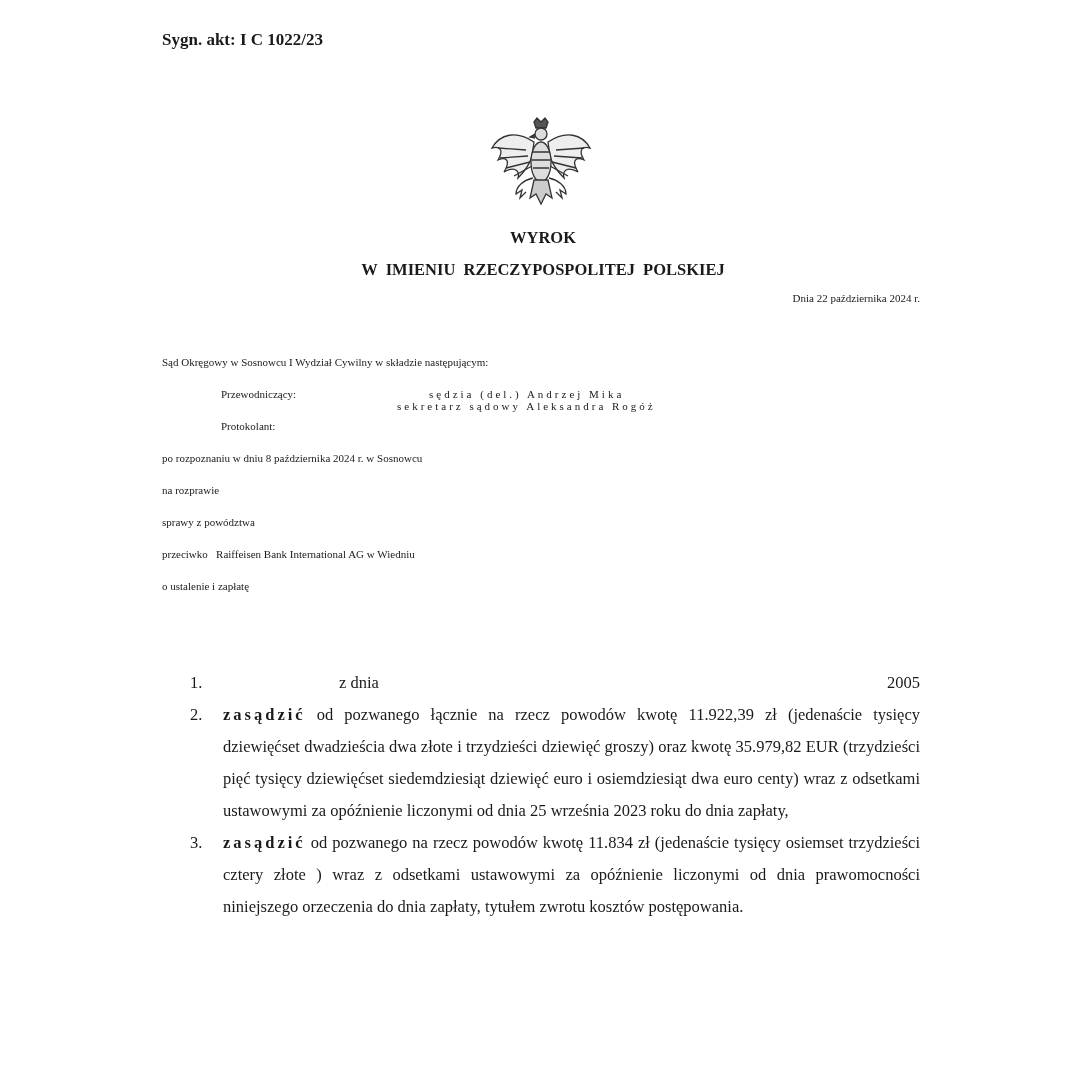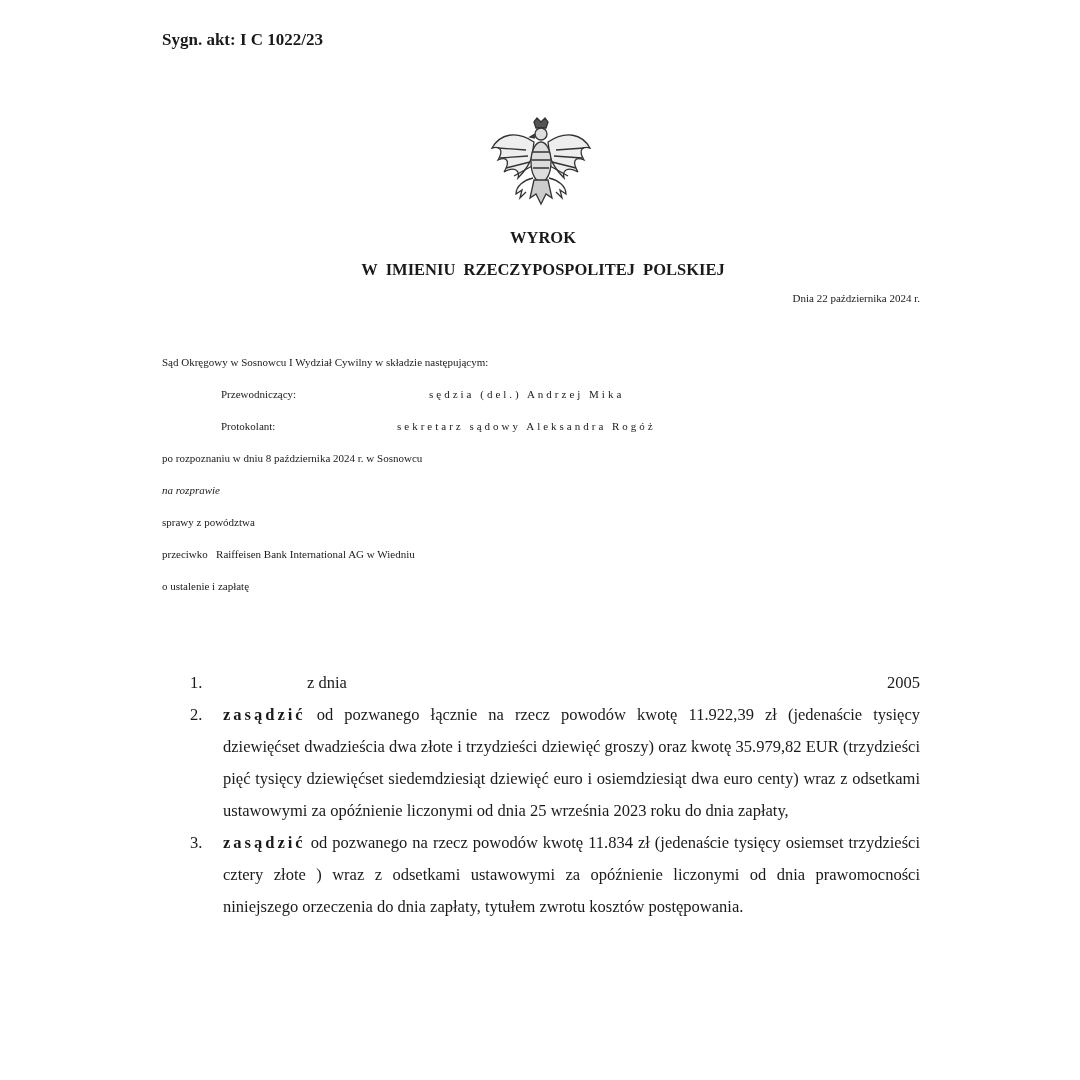--- a/index.html
+++ b/index.html
@@ -55,35 +55,35 @@
 <div class="abs title t1">WYROK</div>
 <div class="abs title t2">W  IMIENIU  RZECZYPOSPOLITEJ  POLSKIEJ</div>
 <div class="abs date">Dnia 22 października 2024 r.</div>
 
 <div class="row" style="left:162px; top:356px;">Sąd Okręgowy w Sosnowcu I Wydział Cywilny w składzie następującym:</div>
 
 <div class="row" style="left:221px; top:388px;">Przewodniczący:</div>
 <div class="row spaced" style="left:397px; top:388px;margin-left:32px;">sędzia (del.) Andrzej Mika</div>
 
 <div class="row" style="left:221px; top:420px;text-align:right;">Protokolant:</div>
-<div class="row spaced" style="left:397px; top:420px;">sekretarz sądowy Aleksandra Rogóż</div>
+<div class="row spaced" style="left:397px; top:400px;">sekretarz sądowy Aleksandra Rogóż</div>
 
 <div class="row" style="left:162px; top:452px;">po rozpoznaniu w dniu 8 października 2024 r. w Sosnowcu</div>
-<div class="row" style="left:162px; top:484px;font-style:italic;">na rozprawie</div>
+<div class="row" style="left:162px; top:484px;">na rozprawie</div>
 <div class="row" style="left:162px; top:516px;">sprawy z powództwa</div>
 <div class="row" style="left:162px; top:548px;">
   <span>przeciwko</span>&nbsp;&nbsp;&nbsp;<span>Raiffeisen Bank International AG w Wiedniu</span>
 </div>
 <div class="row" style="left:162px; top:580px;">o ustalenie i zapłatę</div>
 
 <div class="list" style="top:667px;">
   <div class="item">
     <span class="num">1.</span>
     <div style="display:flex; justify-content:space-between;">
-      <span style="margin-left:84px;">z dnia</span>
+      <span style="margin-left:116px;">z dnia</span>
       <span>2005</span>
     </div>
   </div>
   <div class="item">
     <span class="num">2.</span>
     <span class="kw">zasądzić</span>
     <span>od pozwanego łącznie na rzecz powodów kwotę 11.922,39 zł (jedenaście tysięcy dziewięćset dwadzieścia dwa złote i trzydzieści dziewięć groszy) oraz kwotę 35.979,82 EUR (trzydzieści pięć tysięcy dziewięćset siedemdziesiąt dziewięć euro i osiemdziesiąt dwa euro centy) wraz z odsetkami ustawowymi za opóźnienie liczonymi od dnia 25 września 2023 roku do dnia zapłaty,</span>
   </div>
   <div class="item">
     <span class="num">3.</span>

